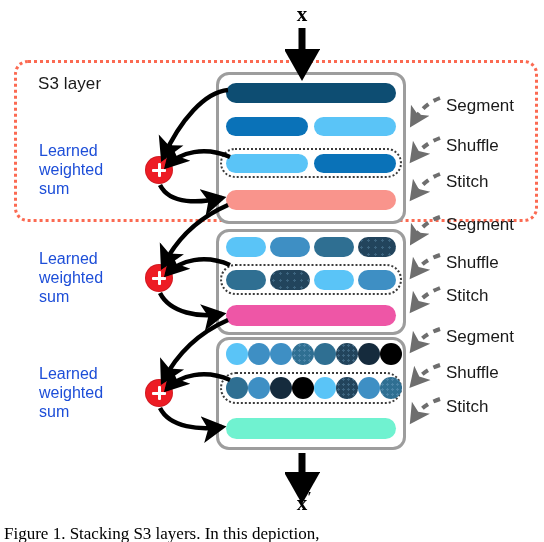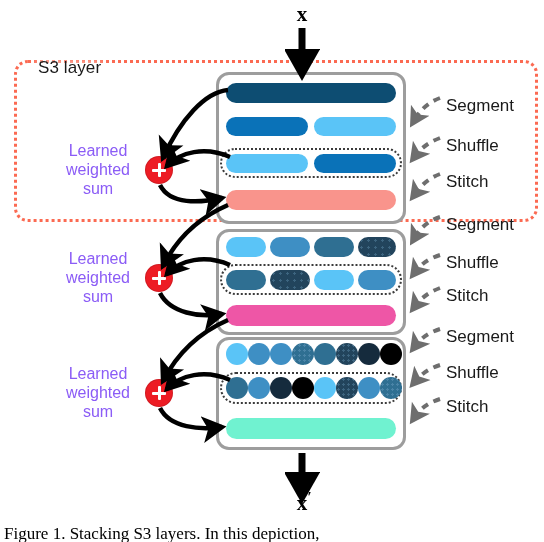--- a/index.html
+++ b/index.html
@@ -22,21 +22,21 @@
   
   .s3-region{
     position:absolute;
     left:14px;top:60px;width:524px;height:162px;
     border:3px dotted #fb6a52;
     border-radius:14px;
     box-sizing:border-box;
     background:transparent;
   }
   .s3-label{
-    position:absolute;left:38px;top:58px;
+    position:absolute;left:38px;top:74px;
     font-size:17px;color:#1a1a1a;
     letter-spacing:.1px;
     text-shadow:0 0 6px #fff,0 0 10px #fff,0 0 14px #fff;
   }
 
   
   .layer-box{
     position:absolute;
     border:3px solid #9d9d9d;
     border-radius:13px;
@@ -72,22 +72,22 @@
     box-shadow:0 0 0 1px #d11a21;
   }
   .plus::before,.plus::after{
     content:"";position:absolute;background:#fff;border-radius:1px;
   }
   .plus::before{left:6px;top:11.5px;width:14px;height:3.5px;}
   .plus::after{top:6px;left:11.5px;height:14px;width:3.5px;}
 
   
   .lw-label{
-    position:absolute;width:118px;text-align:center;
-    font-size:16px;color:#8b5cf6;line-height:19px;
+    position:absolute;width:118px;text-align:left;
+    font-size:16px;color:#1d4ed8;line-height:19px;
   }
   .side-label{
     position:absolute;
     font-size:17px;color:#1a1a1a;white-space:nowrap;
   }
 
   
   svg.overlay{position:absolute;left:0;top:0;width:544px;height:542px;overflow:visible;pointer-events:none;}
 
   

